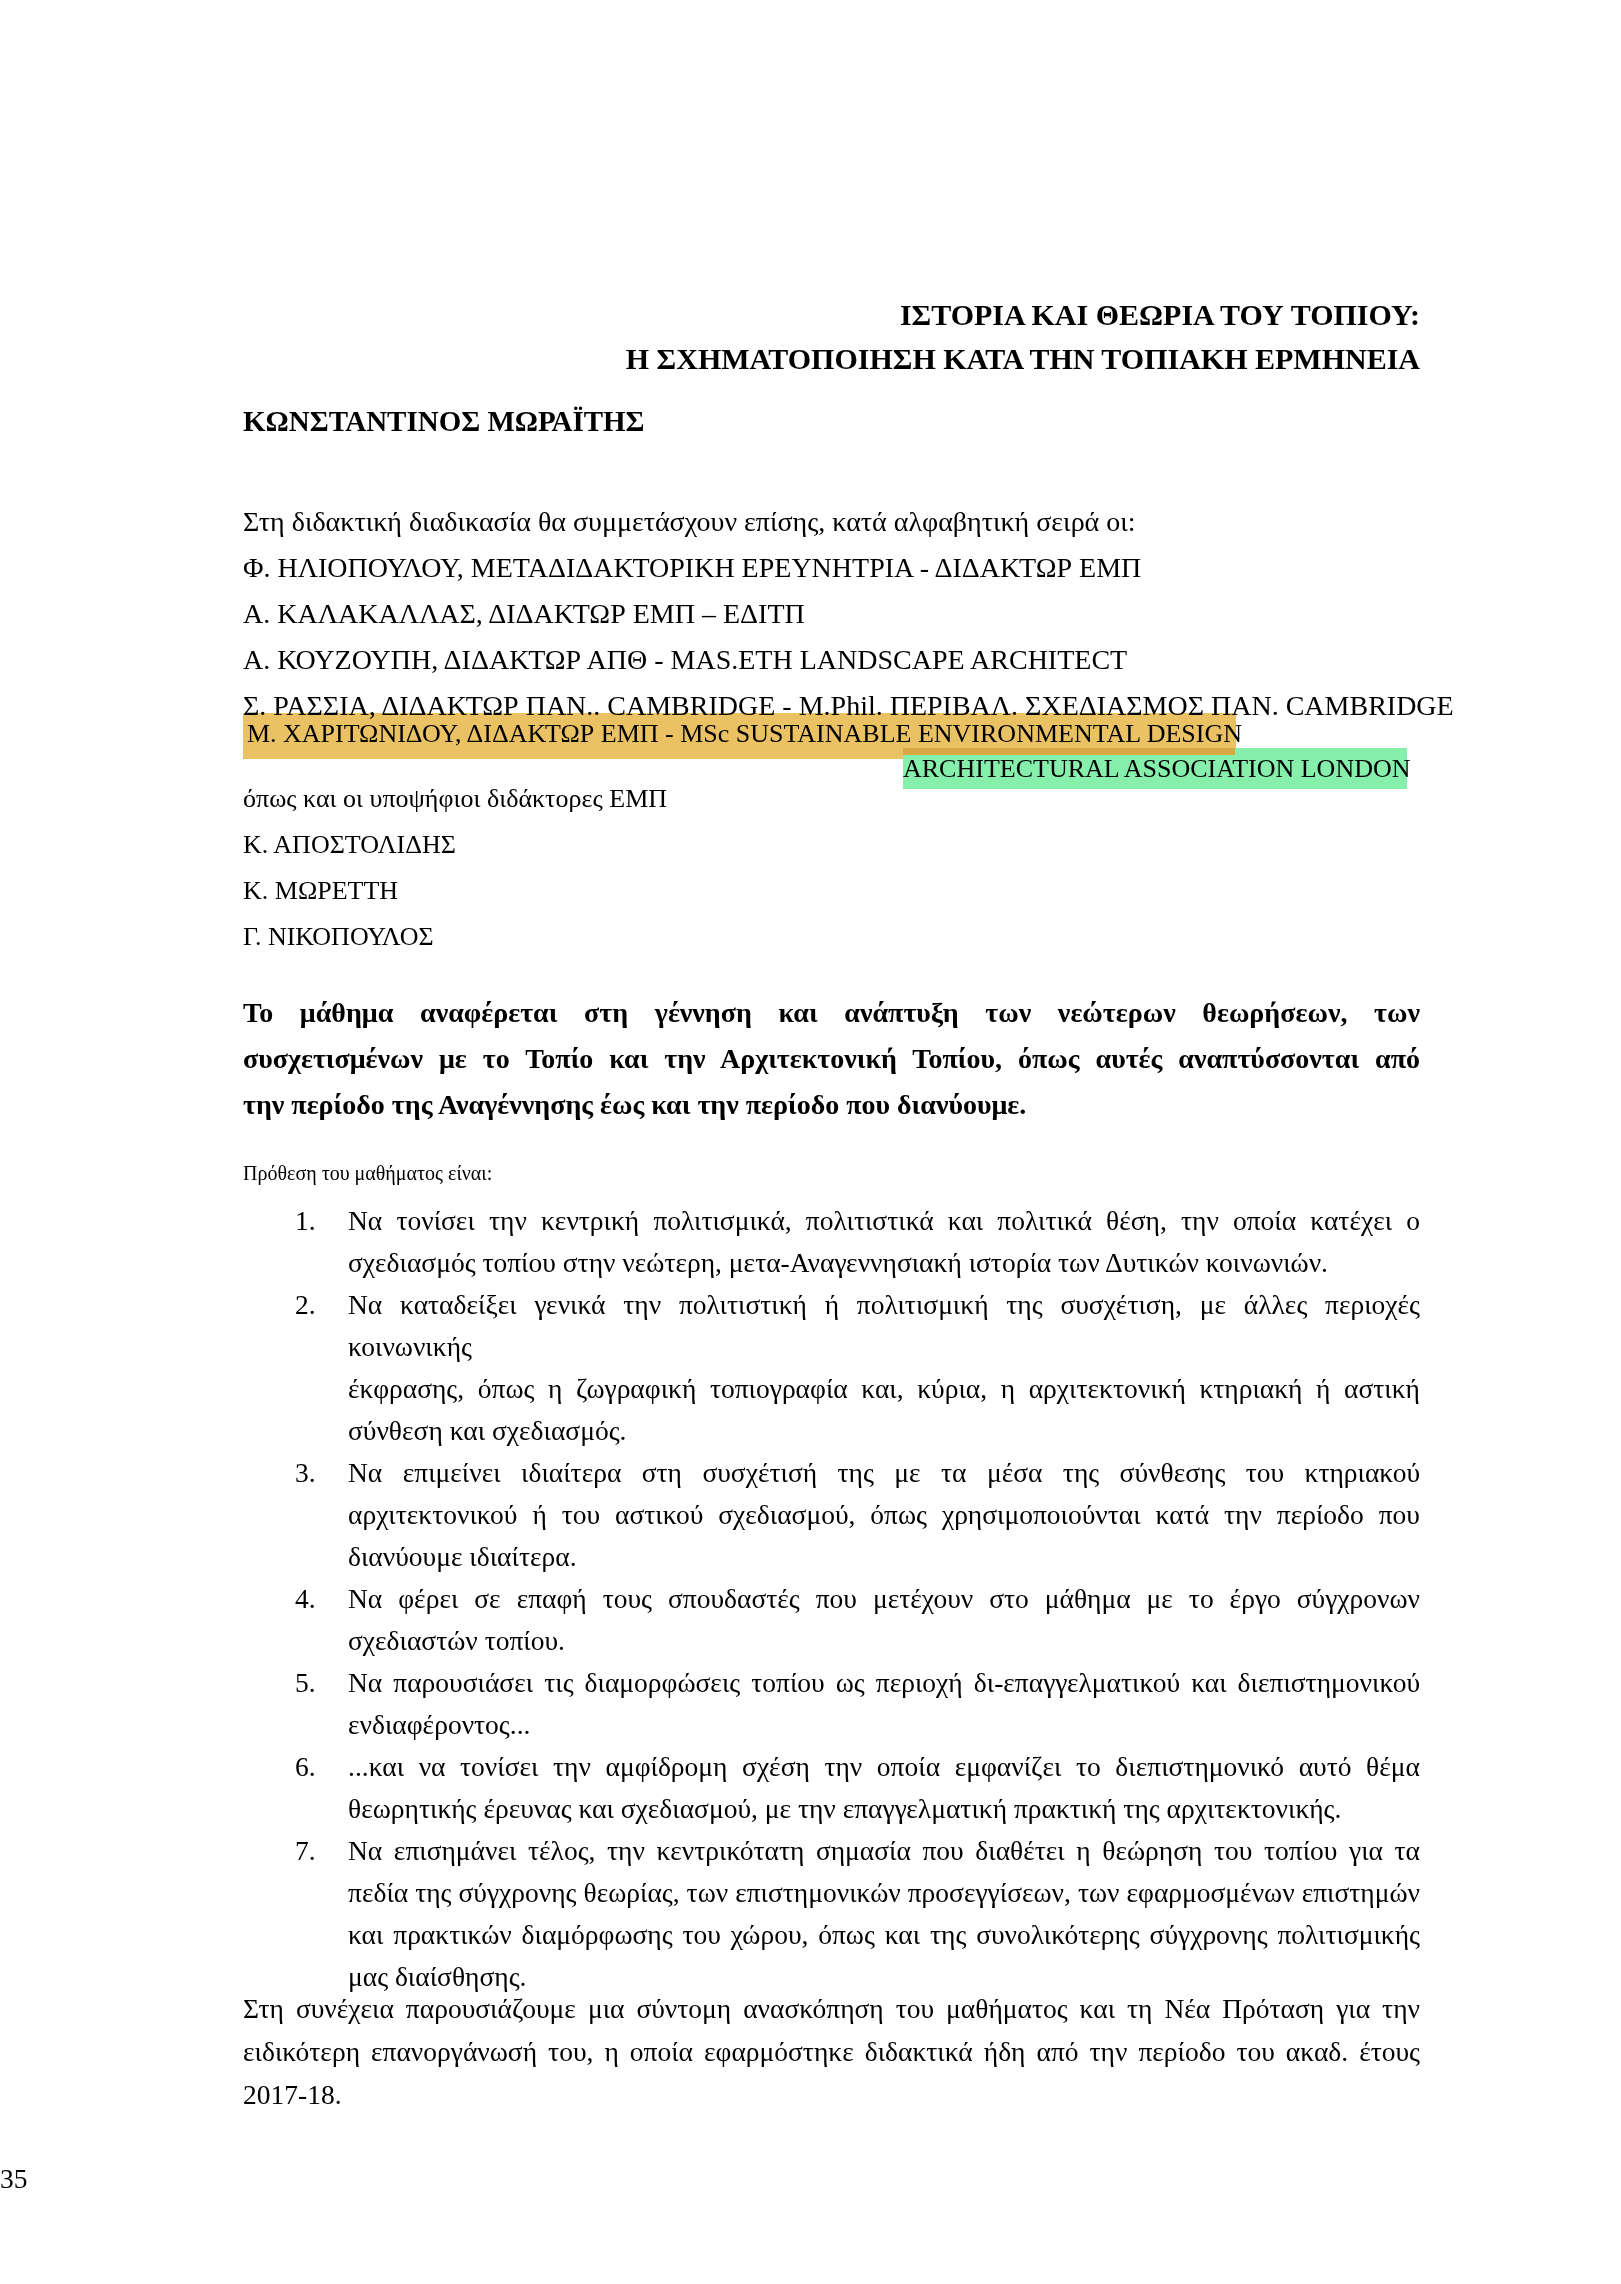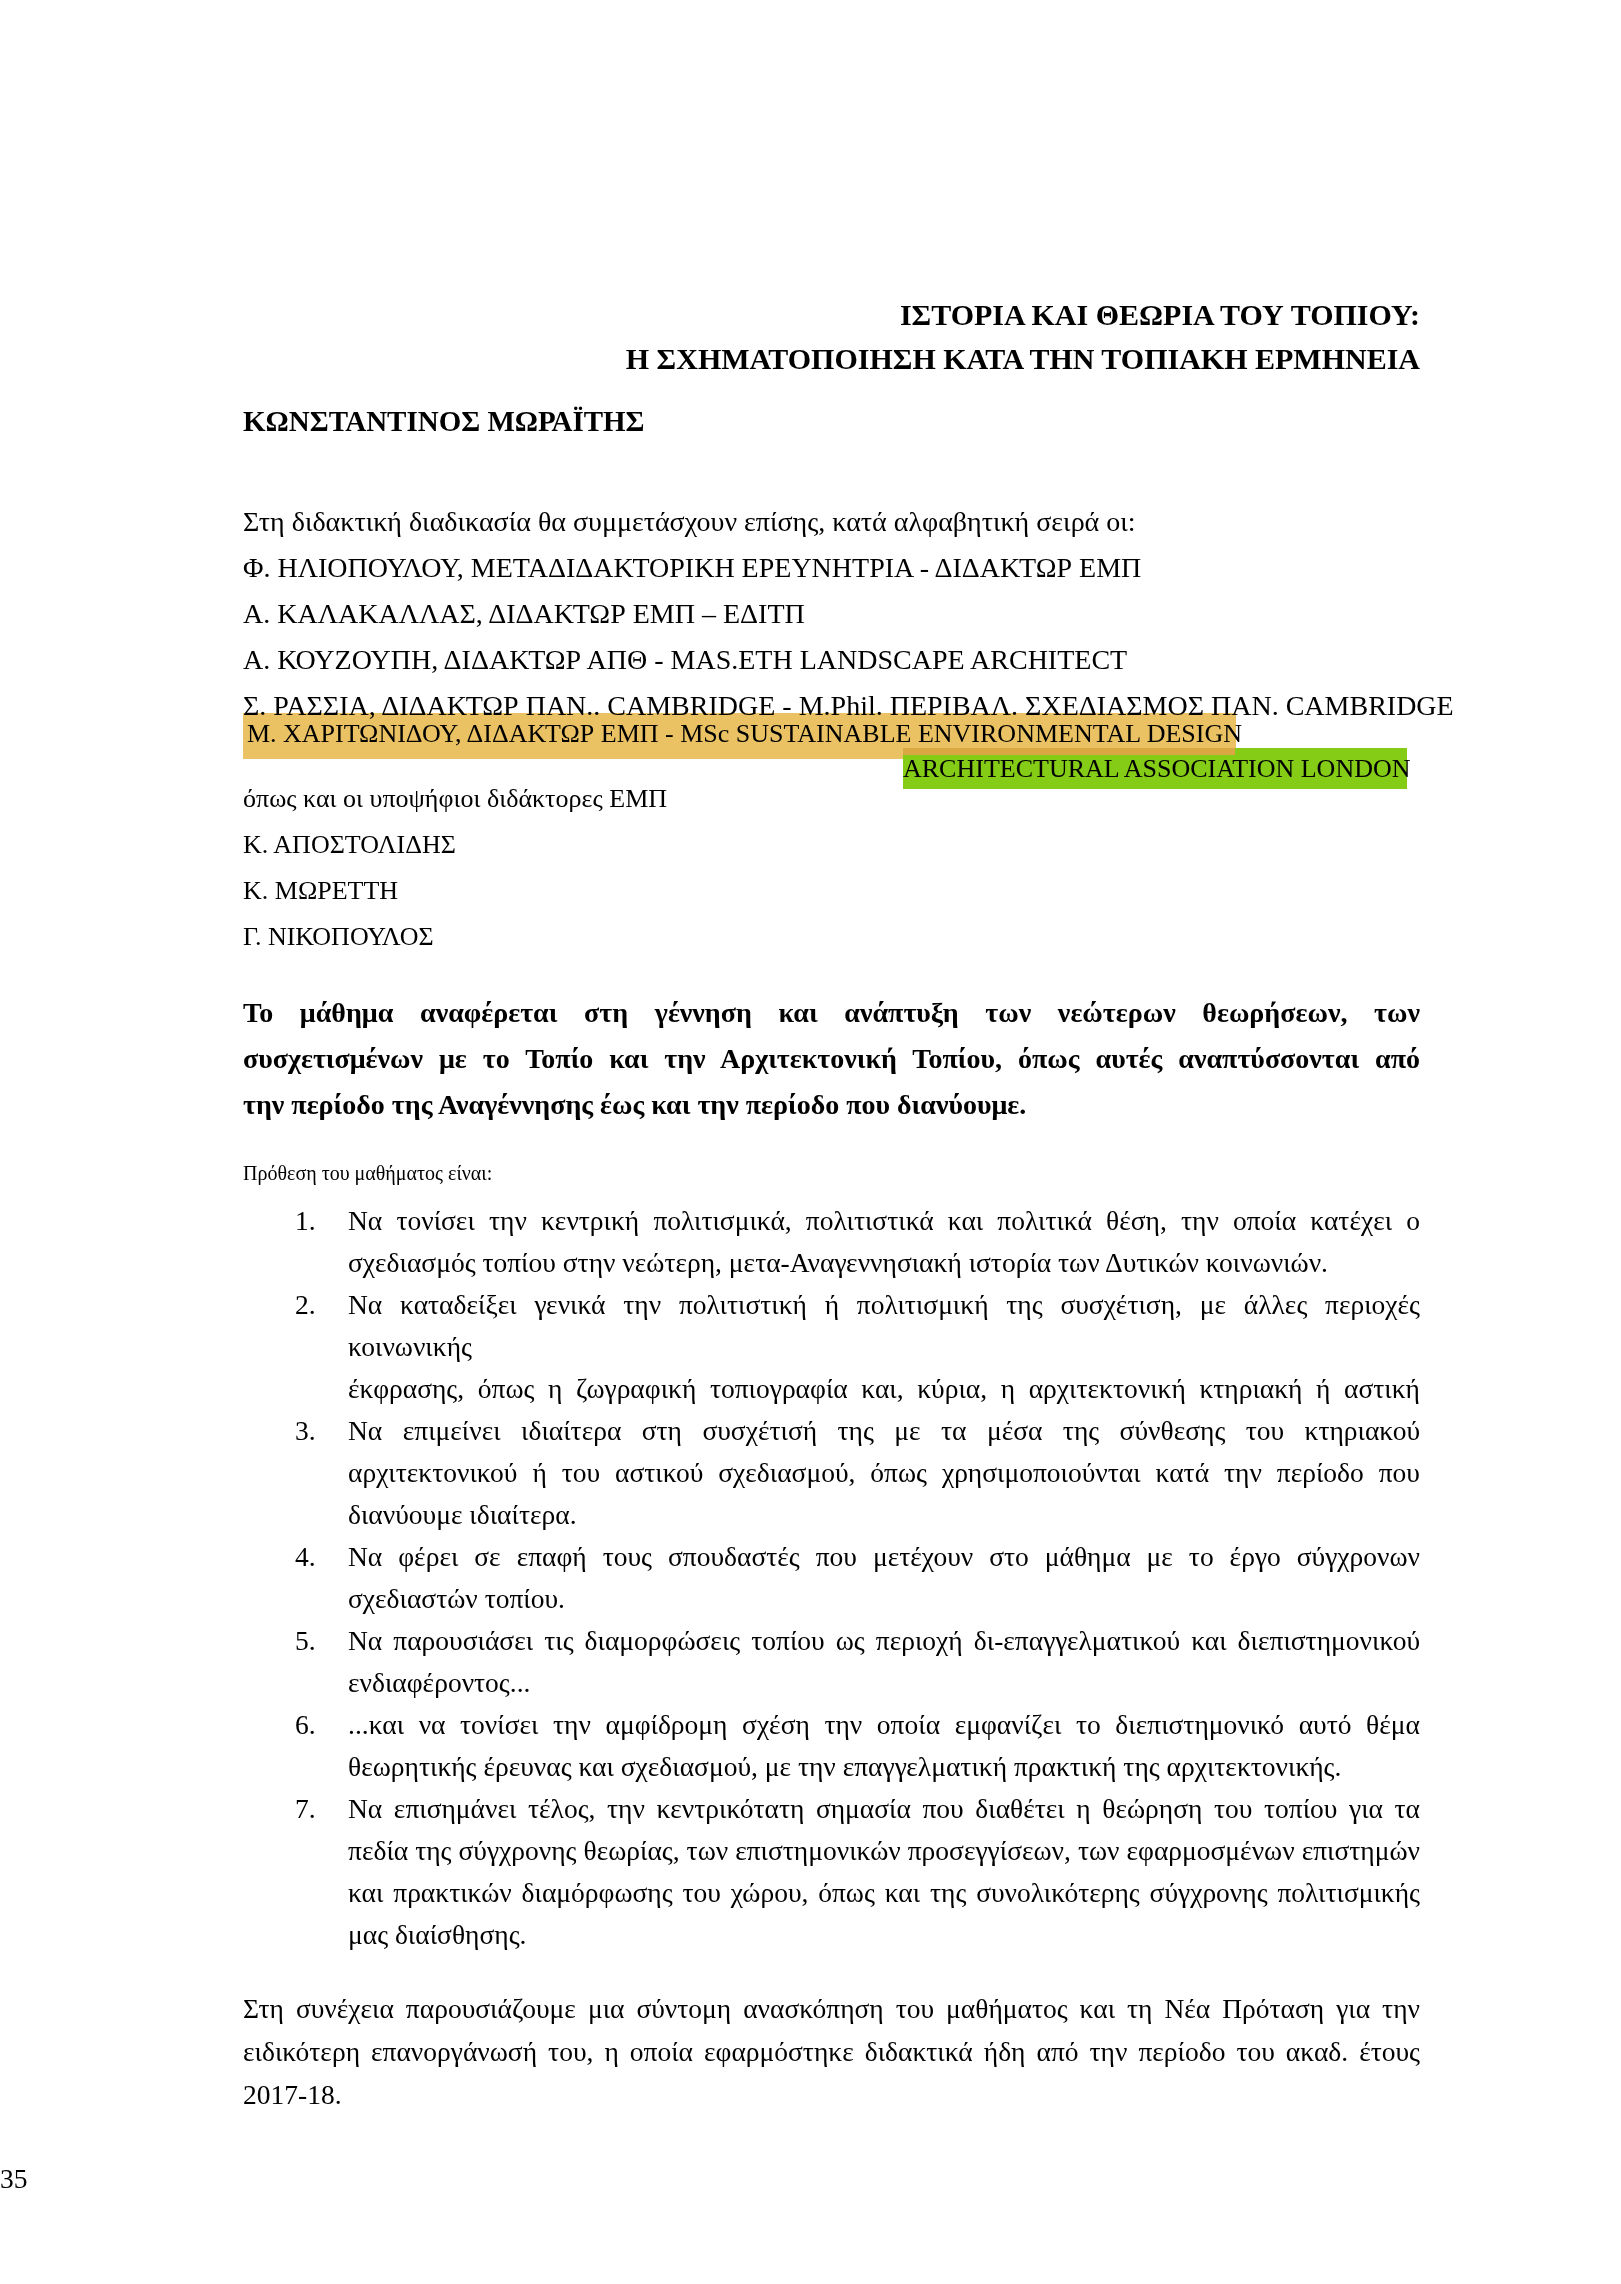--- a/index.html
+++ b/index.html
@@ -54,21 +54,21 @@
 
   <div class="abs staff-block">
       <div class="doc-line">Στη διδακτική διαδικασία θα συμμετάσχουν επίσης, κατά αλφαβητική σειρά οι:</div>
       <div class="doc-line">Φ. ΗΛΙΟΠΟΥΛΟΥ, ΜΕΤΑΔΙΔΑΚΤΟΡΙΚΗ ΕΡΕΥΝΗΤΡΙΑ - ΔΙΔΑΚΤΩΡ ΕΜΠ</div>
       <div class="doc-line">Α. ΚΑΛΑΚΑΛΛΑΣ, ΔΙΔΑΚΤΩΡ ΕΜΠ – ΕΔΙΤΠ</div>
       <div class="doc-line">Α. ΚΟΥΖΟΥΠΗ, ΔΙΔΑΚΤΩΡ ΑΠΘ - MAS.ETH LANDSCAPE ARCHITECT</div>
       <div class="doc-line">Σ. ΡΑΣΣΙΑ, ΔΙΔΑΚΤΩΡ ΠΑΝ.. CAMBRIDGE -  M.Phil. ΠΕΡΙΒΑΛ. ΣΧΕΔΙΑΣΜΟΣ ΠΑΝ. CAMBRIDGE</div>
     </div>
 
   <div class="abs hl-row-1" style="background: rgb(234, 194, 99);">Μ. ΧΑΡΙΤΩΝΙΔΟΥ, ΔΙΔΑΚΤΩΡ ΕΜΠ -  MSc SUSTAINABLE ENVIRONMENTAL DESIGN</div>
-  <div class="abs hl-row-2" style="background: #84cc16;">ARCHITECTURAL ASSOCIATION LONDON</div>
+  <div class="abs hl-row-2" style="background: #86efac;">ARCHITECTURAL ASSOCIATION LONDON</div>
   <div class="abs hl-overlap" style="background: rgb(217, 168, 67);"></div>
 
   <div class="abs candidates-block">
       <div class="doc-line">όπως και οι υποψήφιοι διδάκτορες ΕΜΠ</div>
       <div class="doc-line">Κ. ΑΠΟΣΤΟΛΙΔΗΣ</div>
       <div class="doc-line">Κ. ΜΩΡΕΤΤΗ</div>
       <div class="doc-line">Γ. ΝΙΚΟΠΟΥΛΟΣ</div>
     </div>
 
   <div class="abs summary-block">
@@ -82,20 +82,21 @@
   <div class="abs purpose-list">
       <div class="purpose-item">
         <span class="num">1.</span>
         <div class="doc-line stretch">Να τονίσει την κεντρική πολιτισμικά, πολιτιστικά και πολιτικά θέση, την οποία κατέχει ο</div>
         <div class="doc-line">σχεδιασμός τοπίου στην νεώτερη, μετα-Αναγεννησιακή ιστορία των Δυτικών κοινωνιών.</div>
       </div>
       <div class="purpose-item">
         <span class="num">2.</span>
         <div class="doc-line stretch">Να καταδείξει γενικά την πολιτιστική ή πολιτισμική της συσχέτιση, με άλλες περιοχές κοινωνικής</div>
         <div class="doc-line stretch">έκφρασης, όπως η ζωγραφική τοπιογραφία και, κύρια, η αρχιτεκτονική κτηριακή ή αστική</div>
+        <div class="doc-line">σύνθεση και σχεδιασμός.</div>
       </div>
       <div class="purpose-item">
         <span class="num">3.</span>
         <div class="doc-line stretch">Να επιμείνει ιδιαίτερα στη συσχέτισή της με τα μέσα της σύνθεσης του κτηριακού</div>
         <div class="doc-line stretch">αρχιτεκτονικού ή του αστικού σχεδιασμού, όπως χρησιμοποιούνται κατά την περίοδο που</div>
         <div class="doc-line">διανύουμε ιδιαίτερα.</div>
       </div>
       <div class="purpose-item">
         <span class="num">4.</span>
         <div class="doc-line stretch">Να φέρει σε επαφή τους σπουδαστές που μετέχουν στο μάθημα με το έργο σύγχρονων</div>

